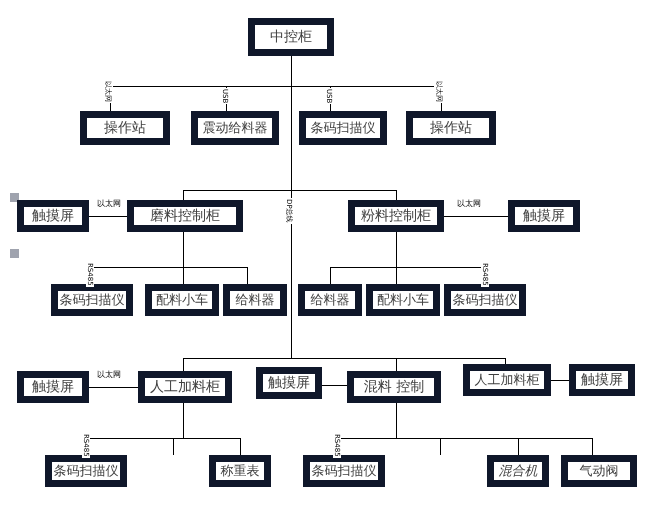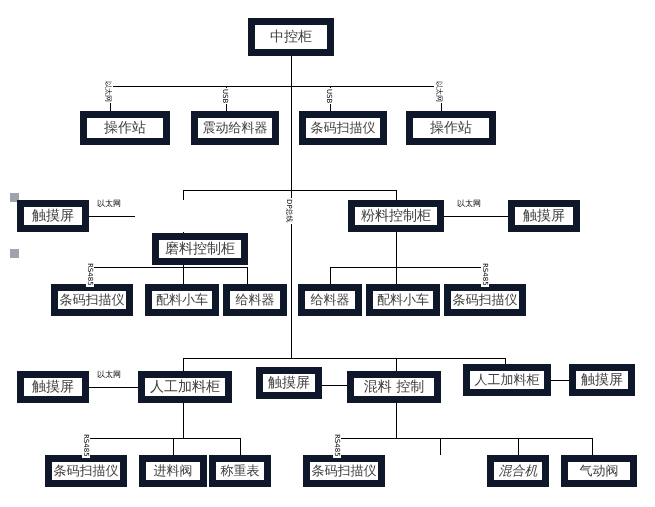--- a/index.html
+++ b/index.html
@@ -98,21 +98,21 @@
   <div class="box small" style="left:299px; top:111px; width:88px; height:34px;">条码扫描仪</div>
   <div class="box" style="left:406px; top:111px; width:90px; height:34px;">操作站</div>
 
   <div class="ln v" style="left:291px; top:86px; height:272px;"></div>
   <div class="vlabel" style="left:294px; top:198px;">DP总线</div>
 
   <div class="ln h" style="left:183px; top:190px; width:213px;"></div>
   <div class="ln v" style="left:183px; top:190px; height:10px;"></div>
   <div class="ln v" style="left:396px; top:190px; height:10px;"></div>
 
-  <div class="box" style="left:152px; top:200px; width:96px; height:32px;margin-top:33px;">磨料控制柜</div>
+  <div class="box" style="left:127px; top:200px; width:116px; height:32px;">磨料控制柜</div>
   <div class="box" style="left:348px; top:200px; width:96px; height:32px;">粉料控制柜</div>
 
   <div class="box" style="left:17px; top:200px; width:72px; height:32px;">触摸屏</div>
   <div class="box" style="left:508px; top:200px; width:72px; height:32px;">触摸屏</div>
 
   <div class="ln h" style="left:89px; top:216px; width:46px;"></div>
   <div class="ln h" style="left:444px; top:216px; width:64px;"></div>
 
   <div class="hlabel" style="left:96px; top:198px;">以太网</div>
   <div class="hlabel" style="left:456px; top:198px;">以太网</div>
@@ -159,21 +159,20 @@
   <div class="ln h" style="left:551px; top:380px; width:18px;"></div>
 
   <div class="ln v" style="left:183px; top:403px; height:35px;"></div>
   <div class="ln h" style="left:87px; top:438px; width:153px;"></div>
   <div class="ln v" style="left:87px; top:438px; height:17px;"></div>
   <div class="ln v" style="left:173px; top:438px; height:17px;"></div>
   <div class="ln v" style="left:240px; top:438px; height:17px;"></div>
   <div class="vlabel" style="left:90px; top:433px;">RS485</div>
 
   <div class="box small" style="left:45px; top:455px; width:82px; height:32px;">条码扫描仪</div>
-  <div class="box small" style="left:139px; top:455px; width:68px; height:32px;">进料阀</div>
   <div class="box small" style="left:209px; top:455px; width:62px; height:32px;">称重表</div>
 
   <div class="ln v" style="left:396px; top:403px; height:35px;"></div>
   <div class="ln h" style="left:338px; top:438px; width:254px;"></div>
   <div class="ln v" style="left:338px; top:438px; height:17px;"></div>
   <div class="ln v" style="left:440px; top:438px; height:17px;"></div>
   <div class="ln v" style="left:518px; top:438px; height:17px;"></div>
   <div class="ln v" style="left:592px; top:438px; height:17px;"></div>
   <div class="vlabel" style="left:341px; top:433px;">RS485</div>
 

